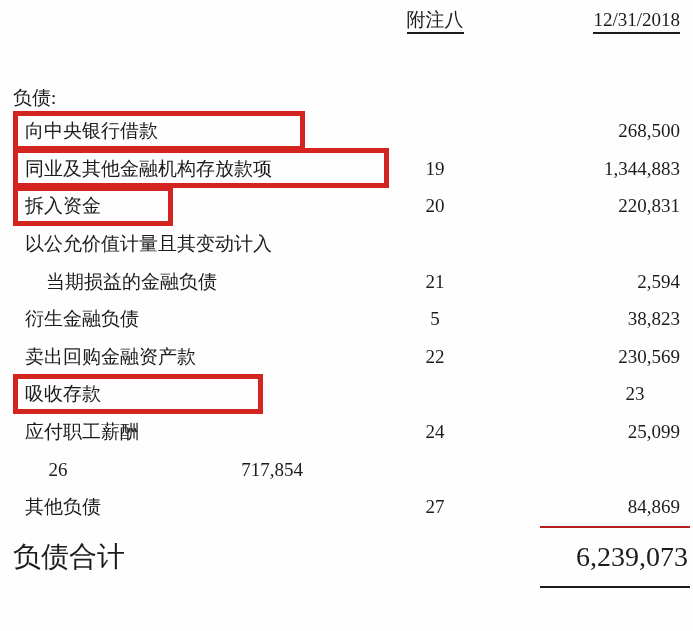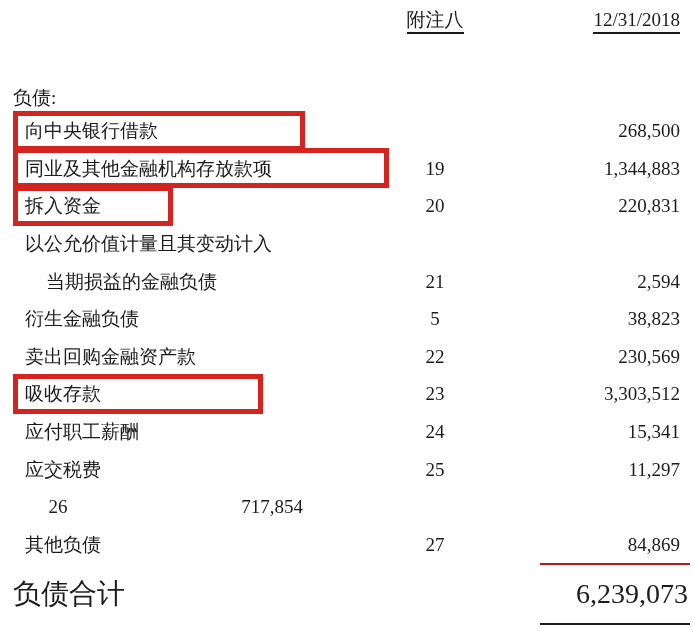--- a/index.html
+++ b/index.html
@@ -160,38 +160,30 @@
     <div class="c-value">230,569</div>
   </div>
 
   <div class="row">
     <div class="c-label">
       <span class="redbox" style="width:250px">
         <span>吸收存款</span>
       </span>
     </div>
     <div class="c-note">23</div>
-    <div class="c-value">3,303,512</div>
   </div>
 
   <div class="row">
     <div class="c-label">
       <span class="lbl-pad">应付职工薪酬</span>
     </div>
     <div class="c-note">24</div>
-    <div class="c-value">15,341</div>
-  </div>
-
-  <div class="row">
-    <div class="c-label">
-      <span class="lbl-pad">应交税费</span>
-    </div>
-    <div class="c-note">25</div>
-    <div class="c-value">11,297</div>
-  </div>
+    <div class="c-value">25,099</div>
+  </div>
+
 
   <div class="row">
     <div class="c-note">26</div>
     <div class="c-value">717,854</div>
   </div>
 
   <div class="row">
     <div class="c-label">
       <span class="lbl-pad">其他负债</span>
     </div>

